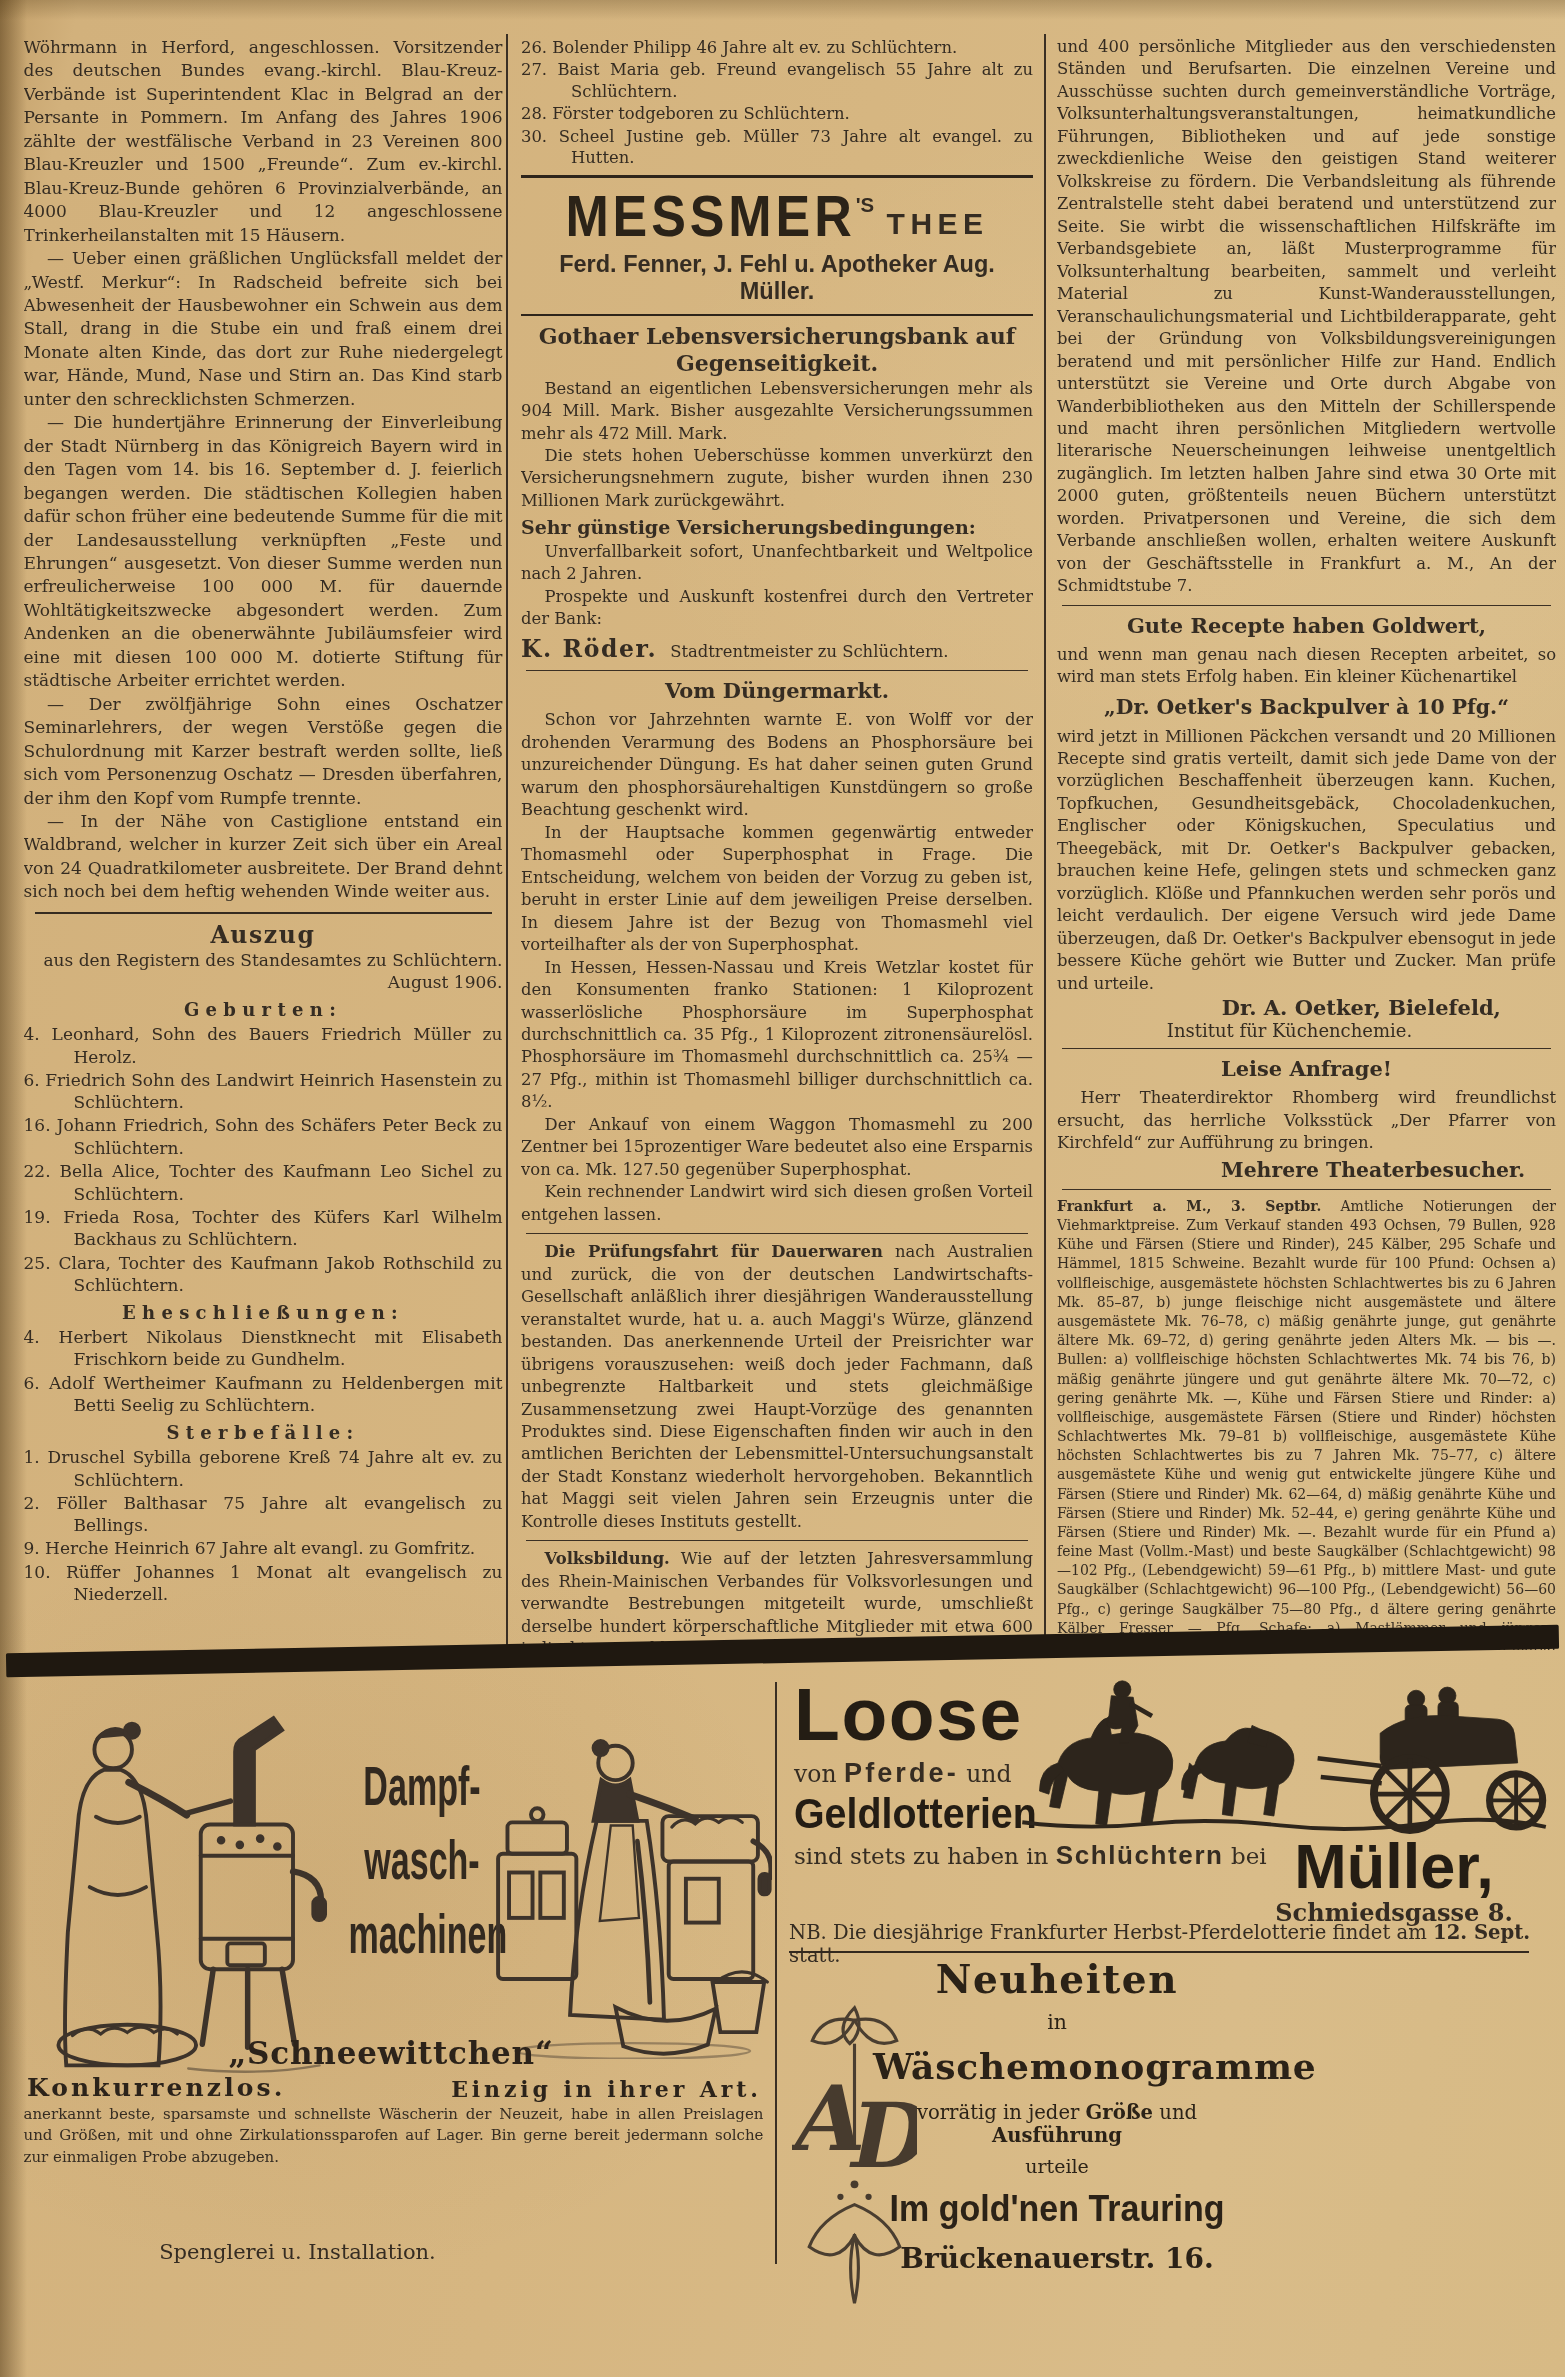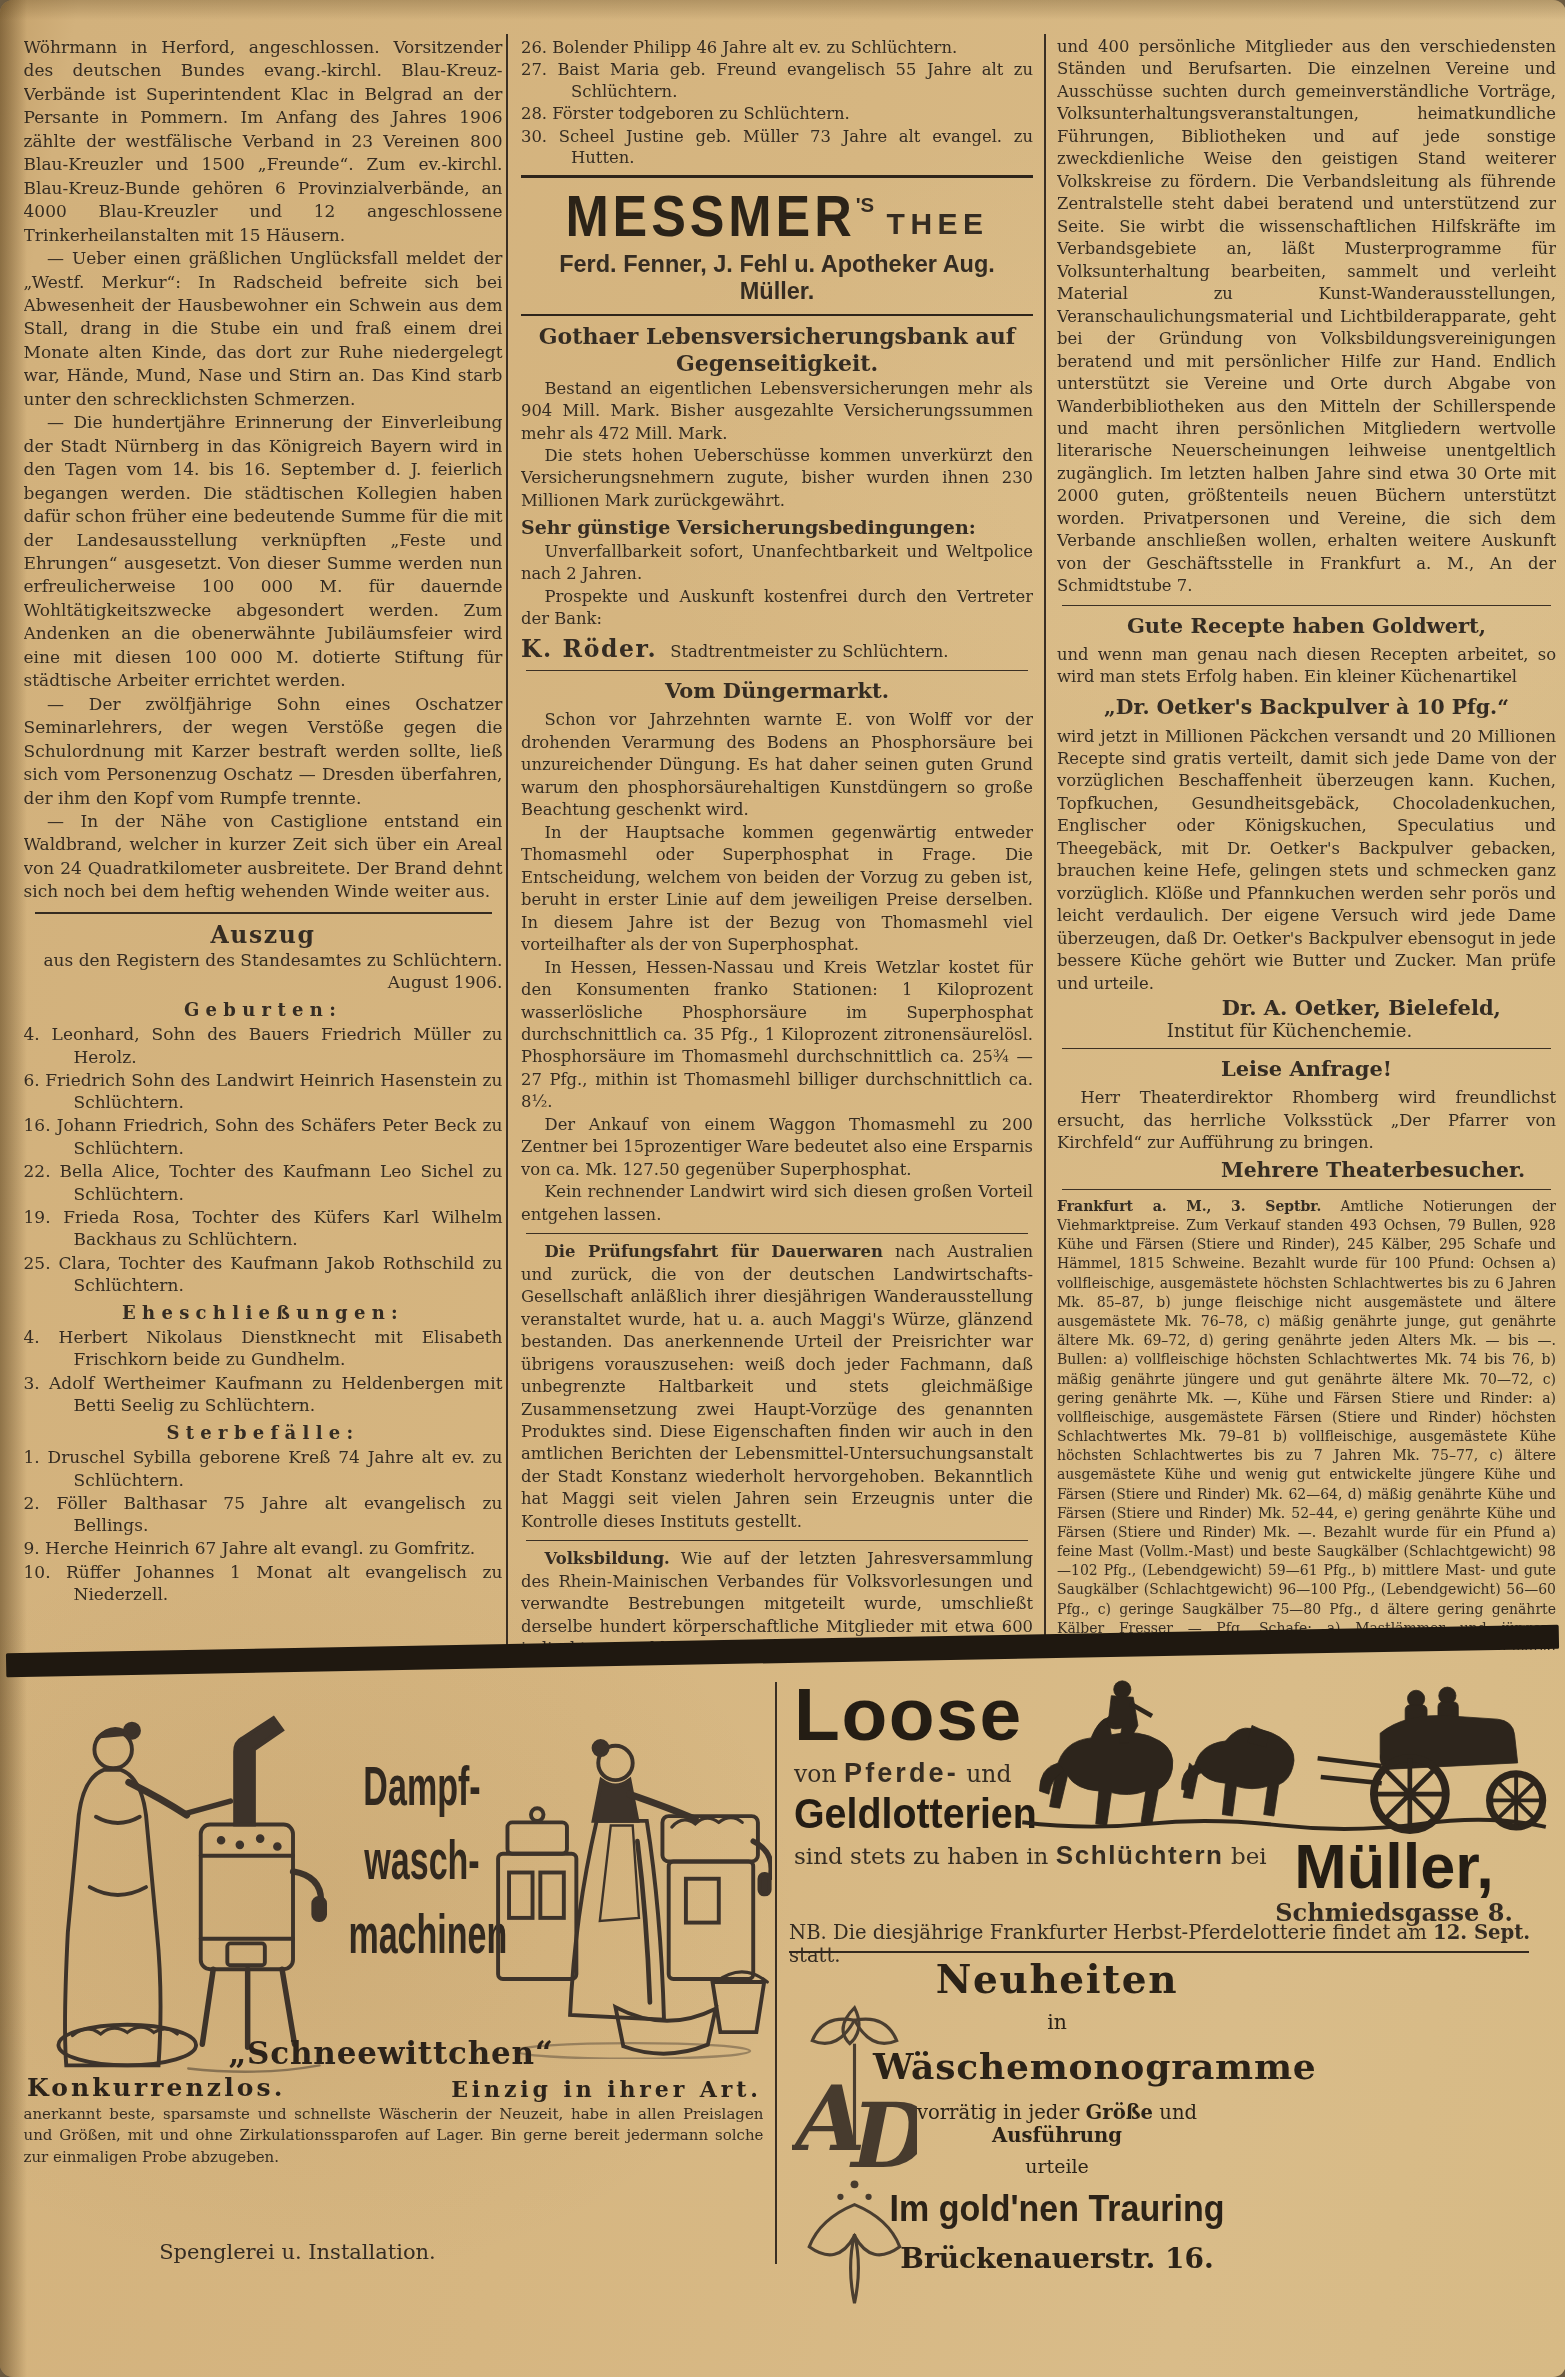--- a/index.html
+++ b/index.html
@@ -2,21 +2,21 @@
 <html style="font-size:12.5px"><head>
 <meta charset="utf-8">
 <style>
   html,body{margin:0;padding:0;background:#6b5a40;}
   .page{
     position:relative;width:1566px;height:2377px;overflow:hidden;
     background:
       radial-gradient(939px 626px at 75% 20%, rgba(255,240,200,.10), rgba(0,0,0,0) 60%),
       radial-gradient(705px 548px at 20% 80%, rgba(120,80,30,.08), rgba(0,0,0,0) 70%),
       linear-gradient(100deg,#c3a06a 0%, #d2b17c 4%, #d6b681 45%, #d9bc89 80%, #d7ba85 100%);
-    font-family:"DejaVu Serif",serif;color:#352c22;border-radius:13px;
+    font-family:"DejaVu Serif",serif;color:#352c22;
   }
   .page::before{content:"";position:absolute;left:0;top:0;width:27px;height:100%;
     background:linear-gradient(90deg, rgba(60,38,8,.45), rgba(60,38,8,0));pointer-events:none;}
   .page::after{content:"";position:absolute;left:0;top:0;width:100%;height:20.4px;
     background:linear-gradient(180deg, rgba(70,48,14,.25), rgba(70,48,14,0));pointer-events:none;}
 
   .vrule{position:absolute;width:2.3px;background:#3a2f24;}
   .col{position:absolute;top:36px;height:1614px;overflow:hidden;}
   #col1{left:23.5px;width:479px;}
   #col2{left:521px;width:512px;}
@@ -108,21 +108,21 @@
     <div class="cline">August 1906.</div>
     <div class="spacedhead">Geburten:</div>
     <p class="reg">4. Leonhard, Sohn des Bauers Friedrich Müller zu Herolz.</p>
     <p class="reg">6. Friedrich Sohn des Landwirt Heinrich Hasenstein zu Schlüchtern.</p>
     <p class="reg">16. Johann Friedrich, Sohn des Schäfers Peter Beck zu Schlüchtern.</p>
     <p class="reg">22. Bella Alice, Tochter des Kaufmann Leo Sichel zu Schlüchtern.</p>
     <p class="reg">19. Frieda Rosa, Tochter des Küfers Karl Wilhelm Backhaus zu Schlüchtern.</p>
     <p class="reg">25. Clara, Tochter des Kaufmann Jakob Rothschild zu Schlüchtern.</p>
     <div class="spacedhead">Eheschließungen:</div>
     <p class="reg">4. Herbert Nikolaus Dienstknecht mit Elisabeth Frischkorn beide zu Gundhelm.</p>
-    <p class="reg">3. Adolf Wertheimer Kaufmann zu Heldenbergen mit Betti Seelig zu Schlüchtern.</p>
+    <p class="reg">6. Adolf Wertheimer Kaufmann zu Heldenbergen mit Betti Seelig zu Schlüchtern.</p>
     <div class="spacedhead">Sterbefälle:</div>
     <p class="reg">1. Druschel Sybilla geborene Kreß 74 Jahre alt ev. zu Schlüchtern.</p>
     <p class="reg">2. Föller Balthasar 75 Jahre alt evangelisch zu Bellings.</p>
     <p class="reg">9. Herche Heinrich 67 Jahre alt evangl. zu Gomfritz.</p>
     <p class="reg">10. Rüffer Johannes 1 Monat alt evangelisch zu Niederzell.</p>
 
   </div>
 
   <div class="col" id="col2">
     <p class="reg">26. Bolender Philipp 46 Jahre alt ev. zu Schlüchtern.</p>

